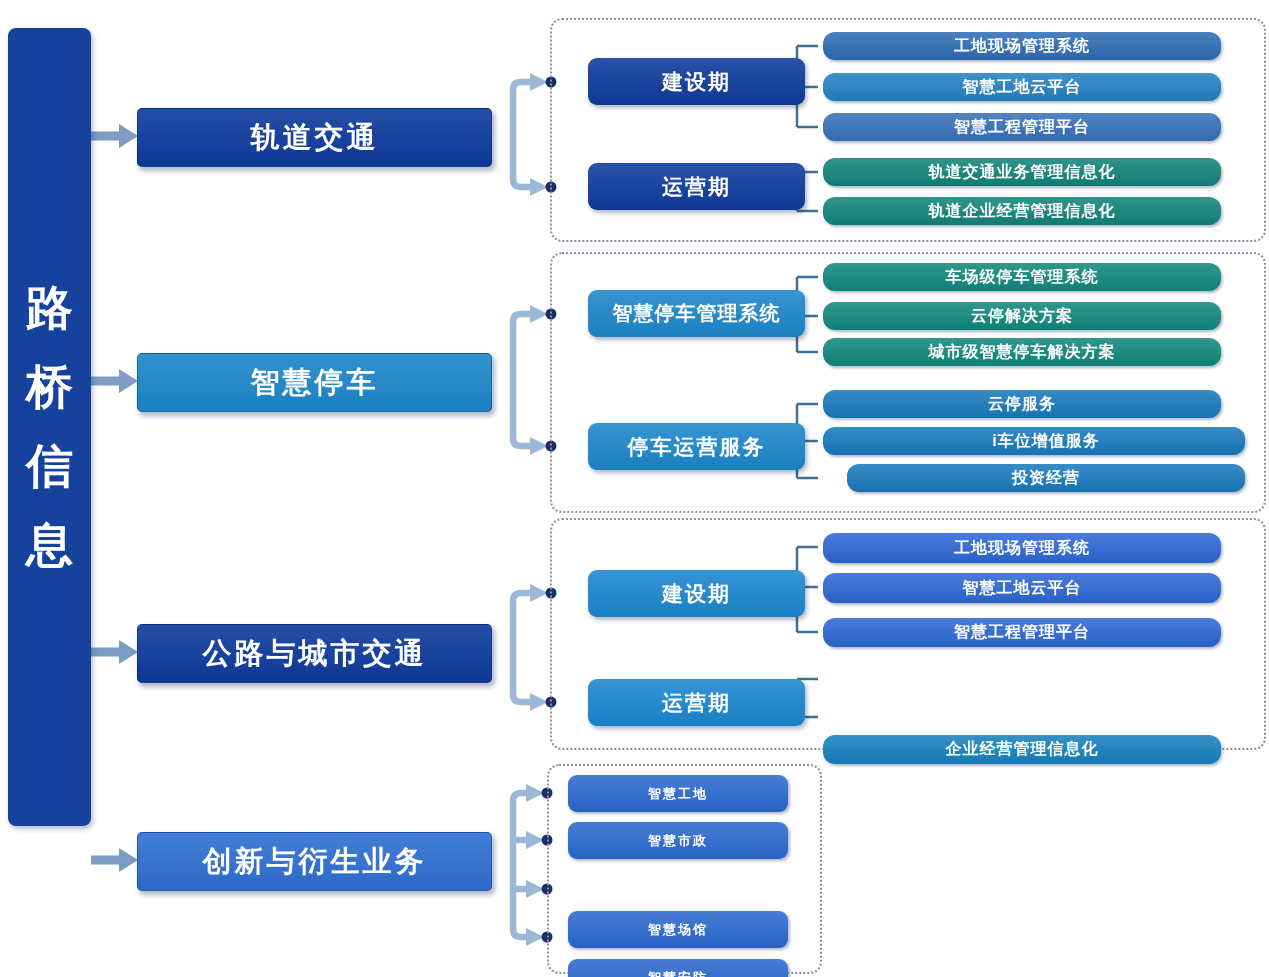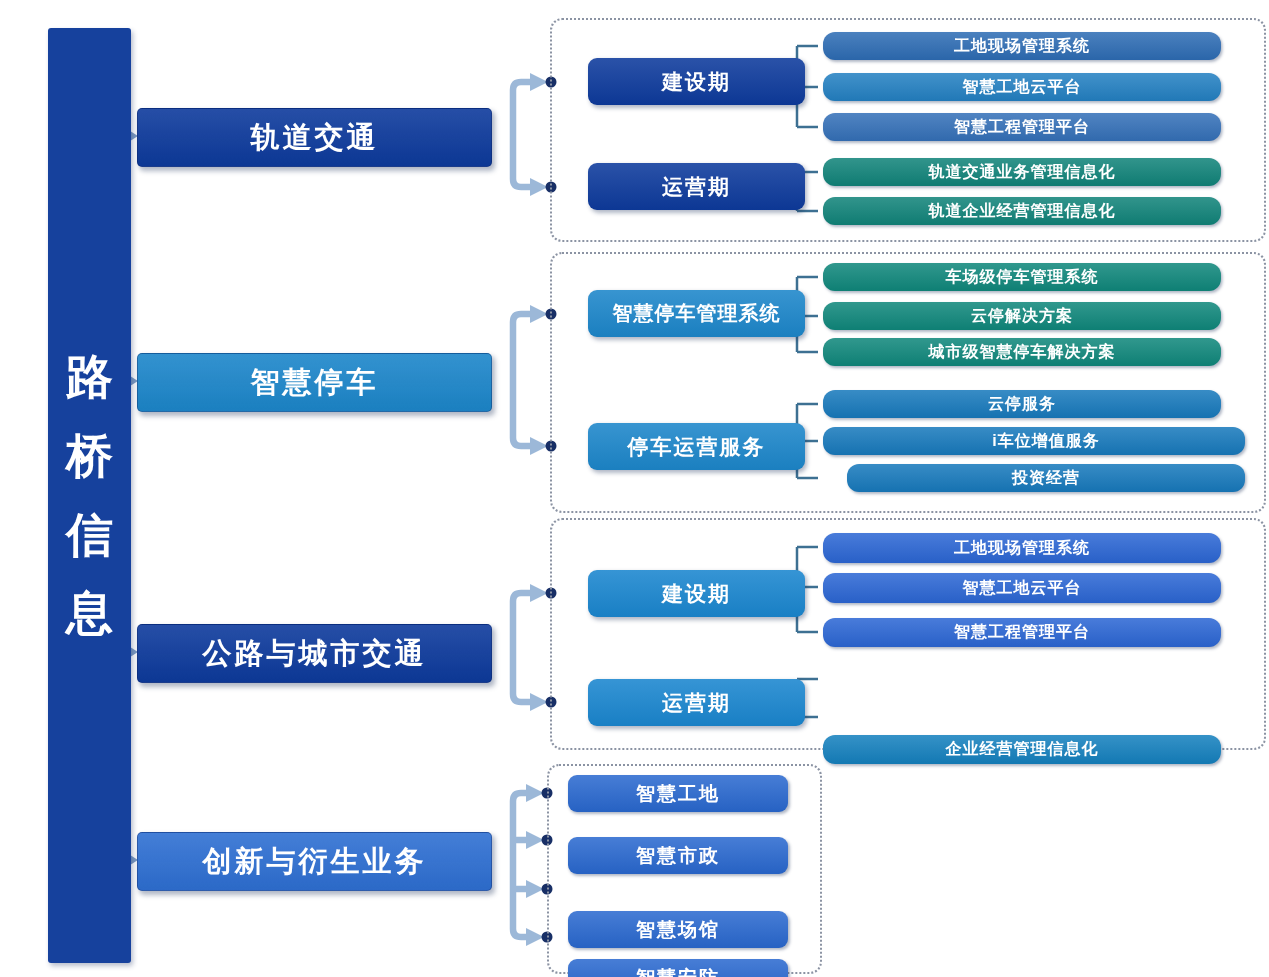--- a/index.html
+++ b/index.html
@@ -3,23 +3,23 @@
 <meta charset="utf-8">
 <style>
   html,body{margin:0;padding:0;background:#fff;}
   .canvas{
     position:relative;width:1269px;height:977px;background:#ffffff;overflow:hidden;
     font-family:"Liberation Sans","DejaVu Sans",sans-serif;
   }
   svg.connectors{position:absolute;left:0;top:0;z-index:1;}
   
   .root-bar{
-    position:absolute;left:8px;top:28px;width:83px;height:935px;
-    border-radius:3px;display:flex;align-items:center;justify-content:center;
-    z-index:2;box-shadow:2px 3px 5px rgba(20,40,90,.30);margin-left:40px;
+    position:absolute;left:8px;top:28px;width:83px;height:798px;
+    border-radius:8px;display:flex;align-items:center;justify-content:center;
+    z-index:2;box-shadow:2px 3px 5px rgba(20,40,90,.30);
   }
   .root-label{
     color:#fff;font-weight:bold;font-size:47px;line-height:1.68;
     width:50px;text-align:center;word-break:break-all;
   }
   
   .header{
     position:absolute;left:137px;width:353px;height:57px;z-index:3;
     border-radius:5px;display:flex;align-items:center;justify-content:center;
     color:#fff;font-weight:bold;font-size:29px;letter-spacing:3px;
@@ -47,21 +47,21 @@
     position:absolute;left:823px;width:398px;height:28px;z-index:3;
     border-radius:12px;display:flex;align-items:center;justify-content:center;
     color:#fff;font-weight:bold;font-size:16px;letter-spacing:1px;
     box-shadow:1.5px 2px 3px rgba(30,50,90,.35);
     background-image:linear-gradient(rgba(255,255,255,.14),rgba(0,0,0,.06));
   }
   
   .g4item{
     position:absolute;left:568px;width:220px;height:37px;z-index:3;
     border-radius:9px;display:flex;align-items:center;justify-content:center;
-    color:#fff;font-weight:bold;font-size:19px;letter-spacing:2px;
+    color:#fff;font-weight:bold;font-size:13px;letter-spacing:2px;
     box-shadow:1.5px 2px 3px rgba(30,50,90,.35);
     background-image:linear-gradient(rgba(255,255,255,.14),rgba(0,0,0,.06));
   }
 </style>
 </head>
 <body>
 
 <div class="canvas">
 
   <svg class="connectors" width="1269" height="977" viewBox="0 0 1269 977">
@@ -159,17 +159,17 @@
   <div class="leaf" style="top: 464px; background-color: rgb(23, 121, 188); margin-left: 24px;">投资经营</div>
 
   <div class="subsection" style="top: 570px; background-color: rgb(26, 134, 207);">建设期</div>
   <div class="leaf" style="top: 533px; height: 30px; background-color: rgb(43, 102, 212);">工地现场管理系统</div>
   <div class="leaf" style="top: 573px; height: 30px; background-color: rgb(43, 102, 212);">智慧工地云平台</div>
   <div class="leaf" style="top: 618px; height: 29px; background-color: rgb(43, 102, 212);">智慧工程管理平台</div>
   <div class="subsection" style="top: 679px; background-color: rgb(26, 134, 207);">运营期</div>
   <div class="leaf" style="top: 735px; height: 29px; background-color: rgb(20, 128, 190);">企业经营管理信息化</div>
 
   <div class="g4item" style="top: 775px; background-color: rgb(41, 104, 207);">智慧工地</div>
-  <div class="g4item" style="top: 822px; background-color: rgb(41, 104, 207); margin-top: 15px;">智慧市政</div>
+  <div class="g4item" style="top: 822px; background-color: rgb(41, 104, 207);">智慧市政</div>
   <div class="g4item" style="top: 900px; background-color: rgb(41, 104, 207); margin-top: 11px;">智慧场馆</div>
   <div class="g4item" style="top: 959px; background-color: rgb(41, 104, 207);">智慧安防</div>
 
 </div>
 
 </body></html>

